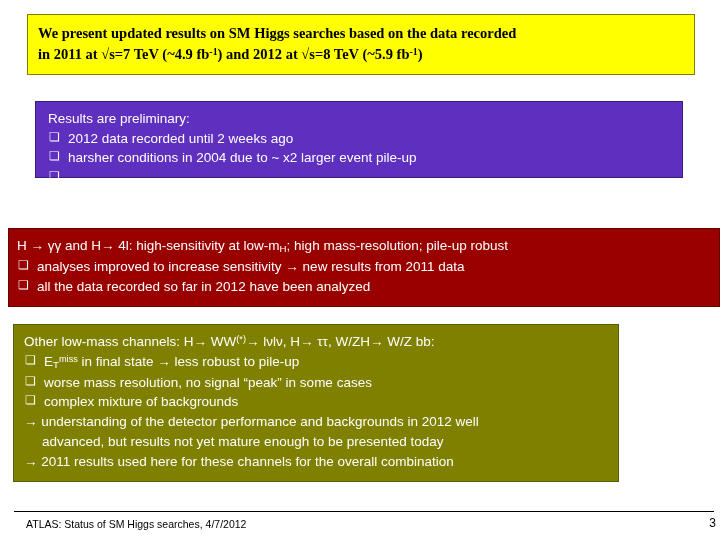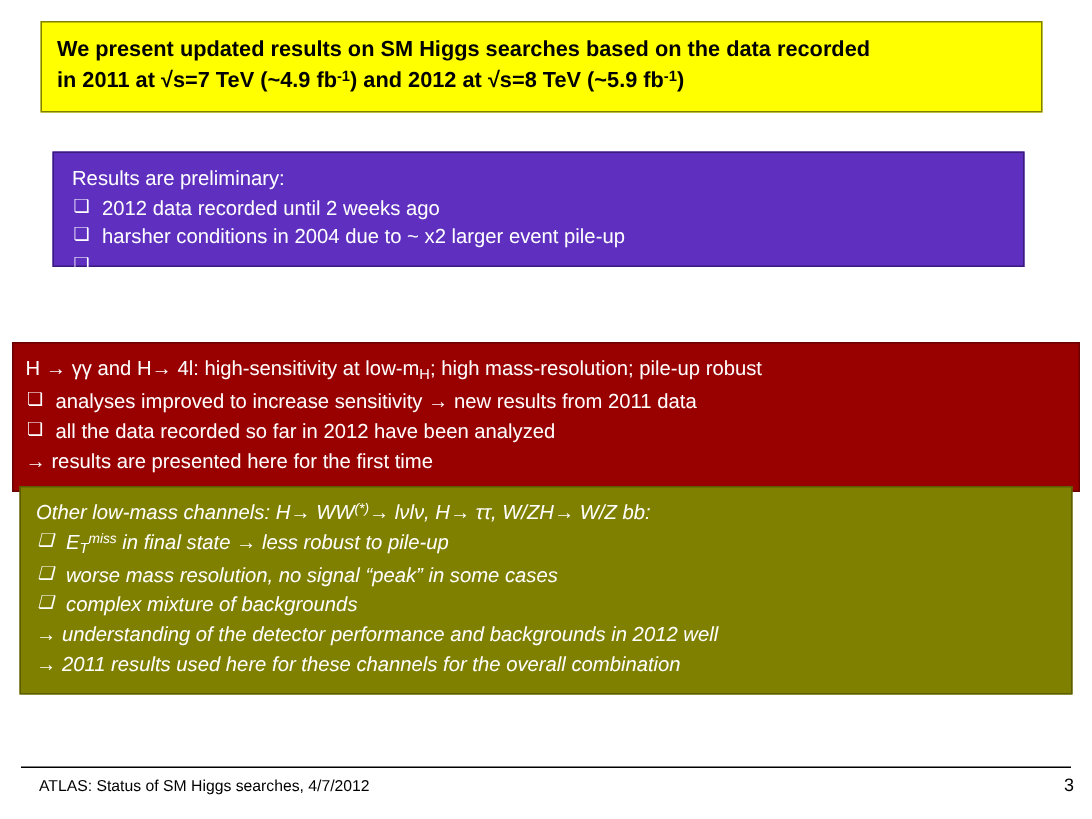--- a/index.html
+++ b/index.html
@@ -29,20 +29,21 @@
     top: 14px;
     width: 668px;
     box-sizing: border-box;
     background: #ffff00;
     border: 1px solid #7f7f00;
     padding: 8px 10px 10px 10px;
     color: #000000;
     font-size: 14.5px;
     line-height: 1.42;
     font-weight: bold;
+    font-family: Liberation Serif, serif;
   }
 
   
   .box-purple {
     position: absolute;
     left: 35px;
     top: 101px;
     width: 648px;
     box-sizing: border-box;
     background: #5f2fbf;
@@ -66,29 +67,28 @@
     color: #ffffff;
     font-size: 13.5px;
     line-height: 1.48;
   }
 
   
   .box-olive {
     position: absolute;
     left: 13px;
     top: 324px;
-    width: 702px;
+    width: 606px;
     box-sizing: border-box;
     background: #808000;
     border: 1px solid #5c5c00;
     padding: 7px 8px 9px 10px;
     color: #ffffff;
     font-size: 13.5px;
     line-height: 1.47;
-    font-style: italic;
   }
 
   .line {
     margin: 0;
     padding: 0;
     white-space: nowrap;
   }
   .line.wrapline { white-space: normal; }
 
   .bullet-line {
@@ -153,29 +153,29 @@
     <div class="line">Results are preliminary:</div>
     <div class="line bullet-line"><span class="bchar">❏</span><span>2012 data recorded until 2 weeks ago</span></div>
     <div class="line bullet-line"><span class="bchar">❏</span><span>harsher conditions in 2004 due to ~ x2 larger event pile-up</span></div>
     <div class="line bullet-line"><span class="bchar">❏</span></div>
   </div>
 
   <div class="box-red">
     <div class="line"><span>H → γγ and H→ 4l: high-sensitivity at low-m</span><sub>H</sub><span>; high mass-resolution; pile-up robust</span></div>
     <div class="line bullet-line"><span class="bchar">❏</span><span>analyses improved to increase sensitivity → new results from 2011 data</span></div>
     <div class="line bullet-line"><span class="bchar">❏</span><span>all the data recorded so far in 2012 have been analyzed</span></div>
-    <div class="line arrow-line">→ results are presented here for the first time</div>
   </div>
 
   <div class="box-olive">
     <div class="line"><span>Other low-mass channels: H→ WW</span><sup>(*)</sup><span>→ lνlν, H→ ττ, W/ZH→ W/Z bb:</span></div>
     <div class="line bullet-line"><span class="bchar">❏</span><span>E</span><sub>T</sub><sup>miss</sup><span> in final state → less robust to pile-up</span></div>
     <div class="line bullet-line"><span class="bchar">❏</span><span>worse mass resolution, no signal “peak” in some cases</span></div>
     <div class="line bullet-line"><span class="bchar">❏</span><span>complex mixture of backgrounds</span></div>
     <div class="line arrow-line">→ understanding of the detector performance and backgrounds in 2012 well</div>
+    <div class="line indent-cont">advanced, but results not yet mature enough to be presented today</div>
     <div class="line arrow-line">→ 2011 results used here for these channels for the overall combination</div>
   </div>
 
   <div class="footer-rule"></div>
   <div class="footer-text">ATLAS: Status of SM Higgs searches, 4/7/2012</div>
   <div class="footer-page">3</div>
 
 </div>
 
 </body></html>

